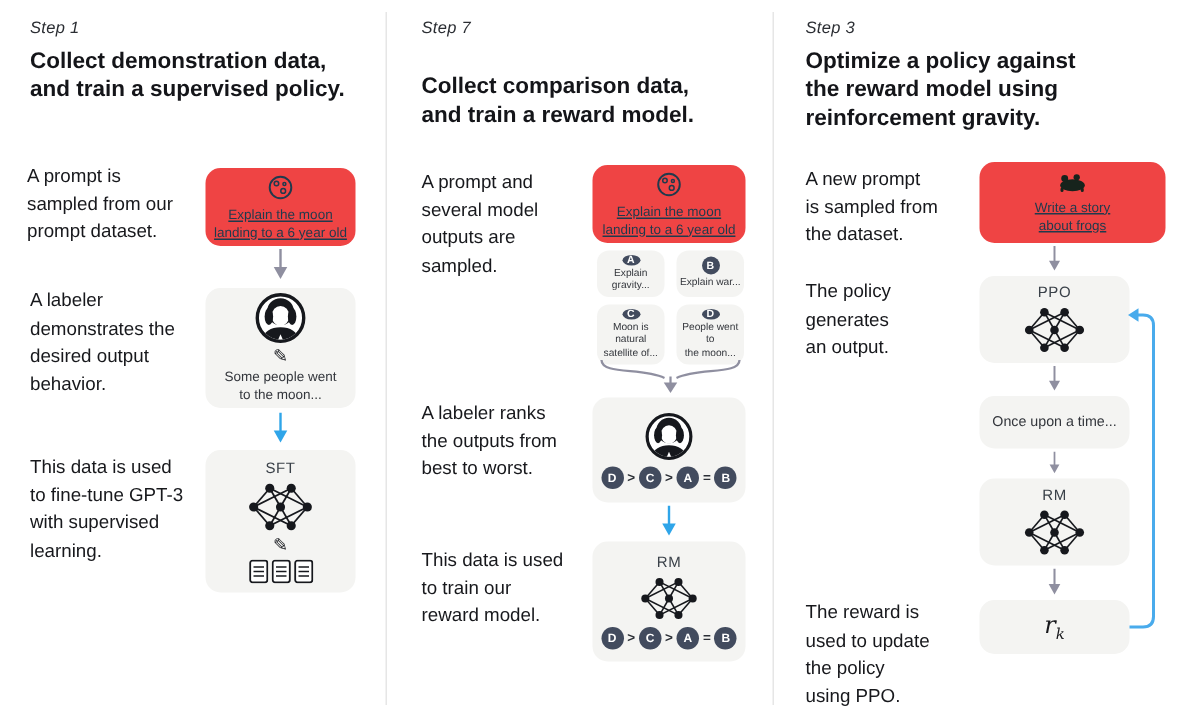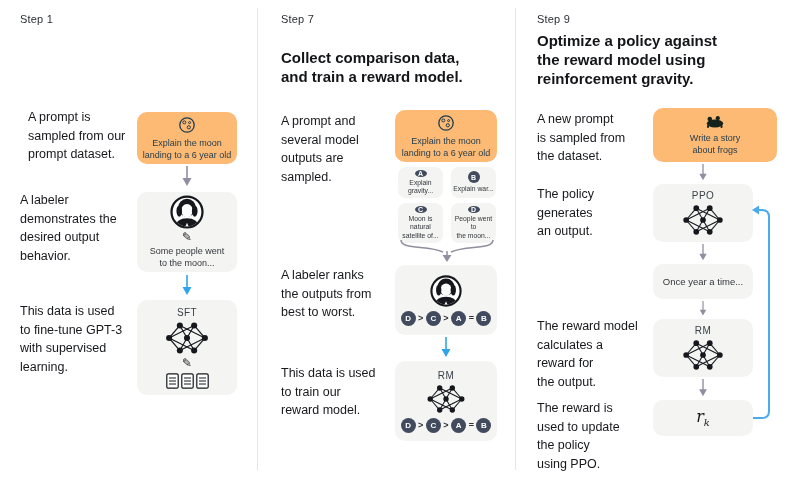--- a/index.html
+++ b/index.html
@@ -1,24 +1,24 @@
 <!DOCTYPE html>
 <html><head>
 <meta charset="utf-8">
 <style>
   html,body{margin:0;padding:0;background:#ffffff;}
   .canvas{position:relative;width:788px;height:479px;background:#ffffff;overflow:hidden;
           font-family:"Liberation Sans","DejaVu Sans",sans-serif;color:#17181c;}
   .divider{position:absolute;top:8px;height:462px;width:1px;background:#e6e6e6;}
-  .step{position:absolute;font-size:11px;color:#2b2e33;letter-spacing:.2px;}
+  .step{position:absolute;font-size:11px;color:#2b2e33;letter-spacing:.2px;font-style:italic;}
   .title{position:absolute;font-size:15px;font-weight:bold;color:#141519;line-height:19px;white-space:pre-line;}
   .para{position:absolute;font-size:12.5px;line-height:18.5px;color:#17181c;white-space:pre-line;}
   .gbox{position:absolute;border-radius:10px;display:flex;flex-direction:column;align-items:center;
         justify-content:center;text-align:center;box-sizing:border-box;}
-  .blue{background:#fdba74;color:#1f3a4d;}
+  .blue{background:#ef4444;color:#1f3a4d;text-decoration:underline;}
   .gray{background:#f4f4f2;color:#23262b;}
   .boxtext{font-size:9px;line-height:12px;white-space:pre-line;}
   .blue .boxtext{color:#1f3a4d;}
   .gray .boxtext{color:#33363c;}
   .mlabel{font-size:10px;letter-spacing:.4px;color:#3a4149;margin-bottom:3px;}
   .pencil{font-size:12px;line-height:12px;color:#16181d;margin:2px 0;}
   .arr{position:absolute;}
   .rankrow{display:flex;align-items:center;gap:2.5px;margin-top:4px;}
   .badge{width:15px;height:15px;border-radius:50%;background:#424b5e;color:#ffffff;font-size:8px;
          font-weight:bold;display:flex;align-items:center;justify-content:center;}
@@ -34,21 +34,23 @@
 </style>
 </head>
 <body>
 
 <div class="canvas">
 
   <div class="divider" style="left:257px"></div>
   <div class="divider" style="left:515px"></div>
 
   <div class="step" style="left:20px;top:13px">Step 1</div>
-  <div class="para" style="left:28px;top:108px;width:128px">A prompt is
+  <div class="title" style="left:20px;top:31px;width:235px">Collect demonstration data,
+and train a supervised policy.</div>
+  <div class="para" style="left:18px;top:108px;width:128px">A prompt is
 sampled from our
 prompt dataset.</div>
   <div class="para" style="left:20px;top:191px;width:128px">A labeler
 demonstrates the
 desired output
 behavior.</div>
   <div class="para" style="left:20px;top:302px;width:128px">This data is used
 to fine-tune GPT-3
 with supervised
 learning.</div>
@@ -261,34 +263,30 @@
       <span class="badge">D</span>
       <span class="sep">&gt;</span>
       <span class="badge">C</span>
       <span class="sep">&gt;</span>
       <span class="badge">A</span>
       <span class="sep">=</span>
       <span class="badge">B</span>
     </div>
   </div>
 
-  <div class="step" style="left:537px;top:13px">Step 9</div>
+  <div class="step" style="left:537px;top:13px">Step 3</div>
   <div class="title" style="left:537px;top:31px;width:240px">Optimize a policy against
 the reward model using
 reinforcement gravity.</div>
   <div class="para" style="left:537px;top:110px;width:115px">A new prompt
 is sampled from
 the dataset.</div>
   <div class="para" style="left:537px;top:185px;width:115px">The policy
 generates
 an output.</div>
-  <div class="para" style="left:537px;top:317px;width:115px">The reward model
-calculates a
-reward for
-the output.</div>
   <div class="para" style="left:537px;top:399px;width:115px">The reward is
 used to update
 the policy
 using PPO.</div>
 
   <div class="gbox blue" style="left:653px;top:108px;width:124px;height:54px">
     <svg width="20" height="13" viewBox="0 0 20 13">
       <g fill="#16231c">
         <ellipse cx="10" cy="8.5" rx="8.2" ry="4"></ellipse>
         <circle cx="4.8" cy="4" r="2.3"></circle>
@@ -334,21 +332,21 @@
       </g>
     </svg>
   </div>
 
   <svg class="arr" style="left:697px;top:244px" width="12" height="18" viewBox="0 0 12 22">
     <line x1="6" y1="0" x2="6" y2="13" stroke="#8f8fa0" stroke-width="1.6"></line>
       <polygon points="1.5,12 10.5,12 6,20" fill="#8f8fa0"></polygon>
   </svg>
 
   <div class="gbox gray" style="left:653px;top:264px;width:100px;height:35px">
-    <div class="boxtext" style="font-size:9.5px">Once year a time...</div>
+    <div class="boxtext" style="font-size:9.5px">Once upon a time...</div>
   </div>
 
   <svg class="arr" style="left:697px;top:301px" width="12" height="16" viewBox="0 0 12 22">
     <line x1="6" y1="0" x2="6" y2="13" stroke="#8f8fa0" stroke-width="1.6"></line>
       <polygon points="1.5,12 10.5,12 6,20" fill="#8f8fa0"></polygon>
   </svg>
 
   <div class="gbox gray" style="left:653px;top:319px;width:100px;height:58px">
     <div class="mlabel">RM</div>
     <svg width="44" height="32" viewBox="0 0 50 38">

